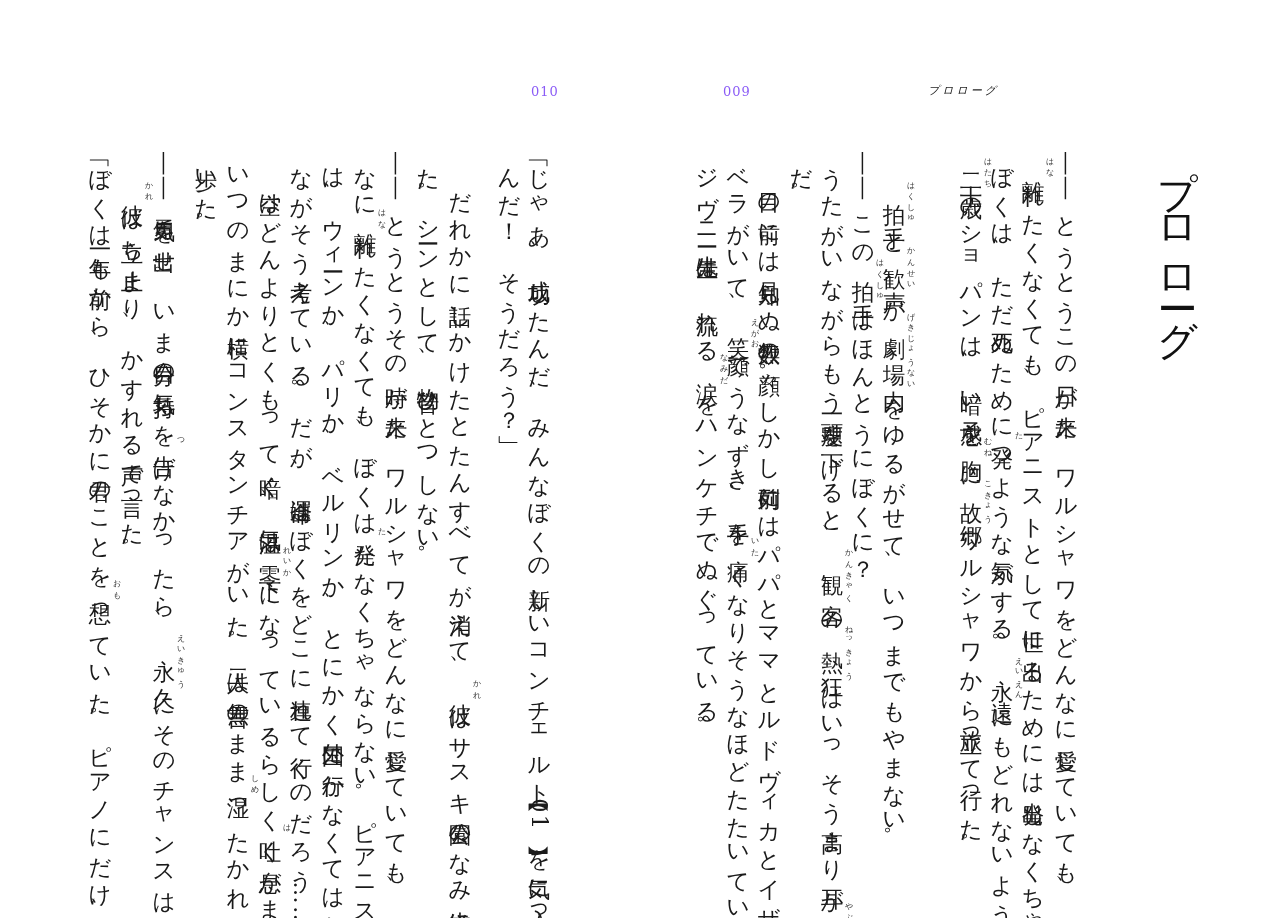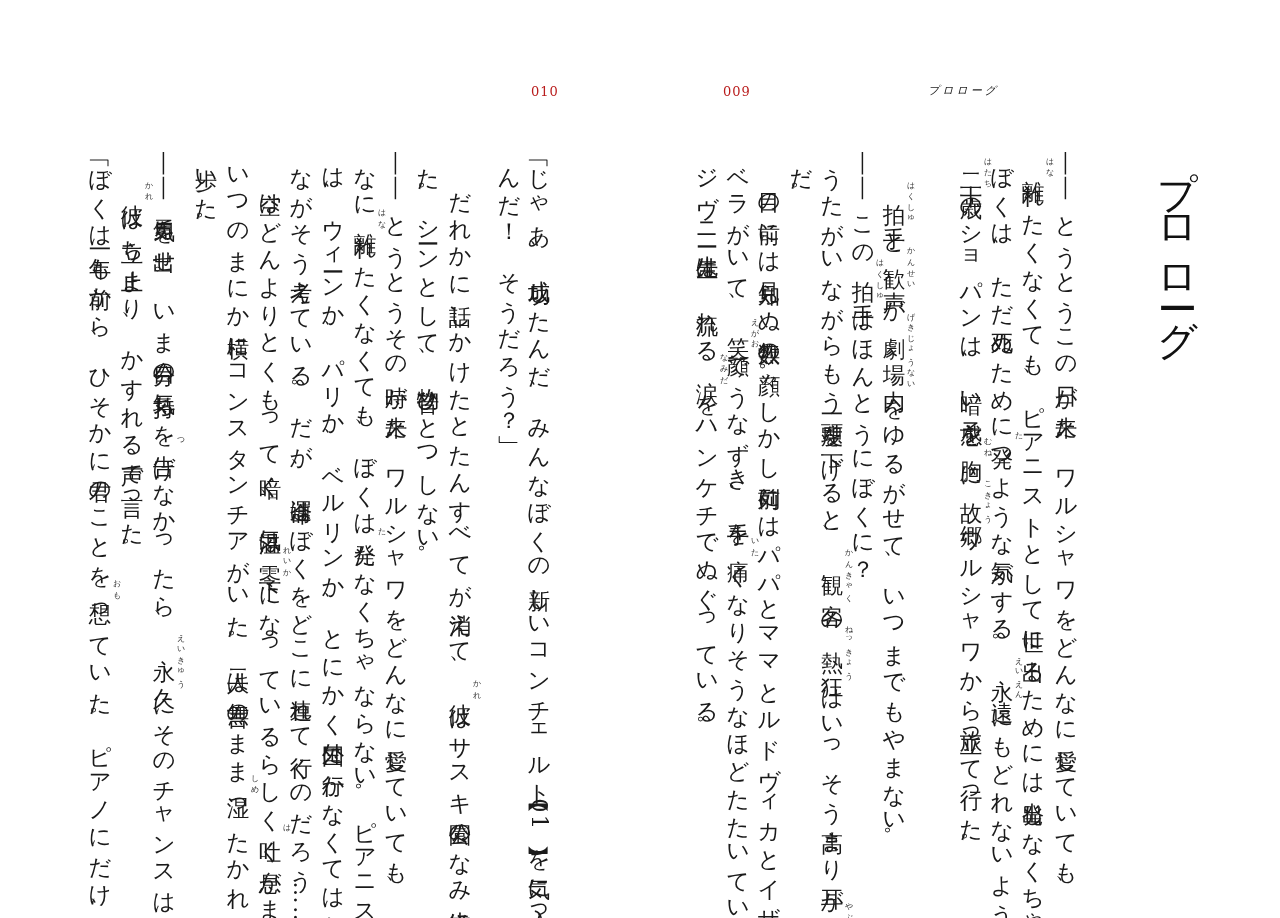--- a/index.html
+++ b/index.html
@@ -3,21 +3,21 @@
 <meta charset="utf-8">
 <style>
   html, body { margin: 0; padding: 0; background: #ffffff; }
   body { width: 1280px; height: 918px; position: relative; overflow: hidden; }
   .spread { position: absolute; left: 0; top: 0; width: 1280px; height: 918px; background: #fff; }
   .page { position: absolute; top: 0; height: 918px; width: 640px; }
   .page-left { left: 0; }
   .page-right { left: 640px; }
   .folio {
     position: absolute; top: 84px; font-family: "DejaVu Serif", serif;
-    font-size: 13px; letter-spacing: 1px; color: #b91c1c;
+    font-size: 13px; letter-spacing: 1px; color: #8b5cf6;
   }
   .running-head {
     position: absolute; top: 83px; font-family: "DejaVu Serif", serif;
     font-size: 11px; letter-spacing: 3px; color: #222; font-style: italic;
   }
   .chapter-title {
     position: absolute; top: 140px; writing-mode: vertical-rl;
     font-family: "DejaVu Serif", serif; font-size: 40px; color: #111;
     letter-spacing: 4px; line-height: 1;
   }

